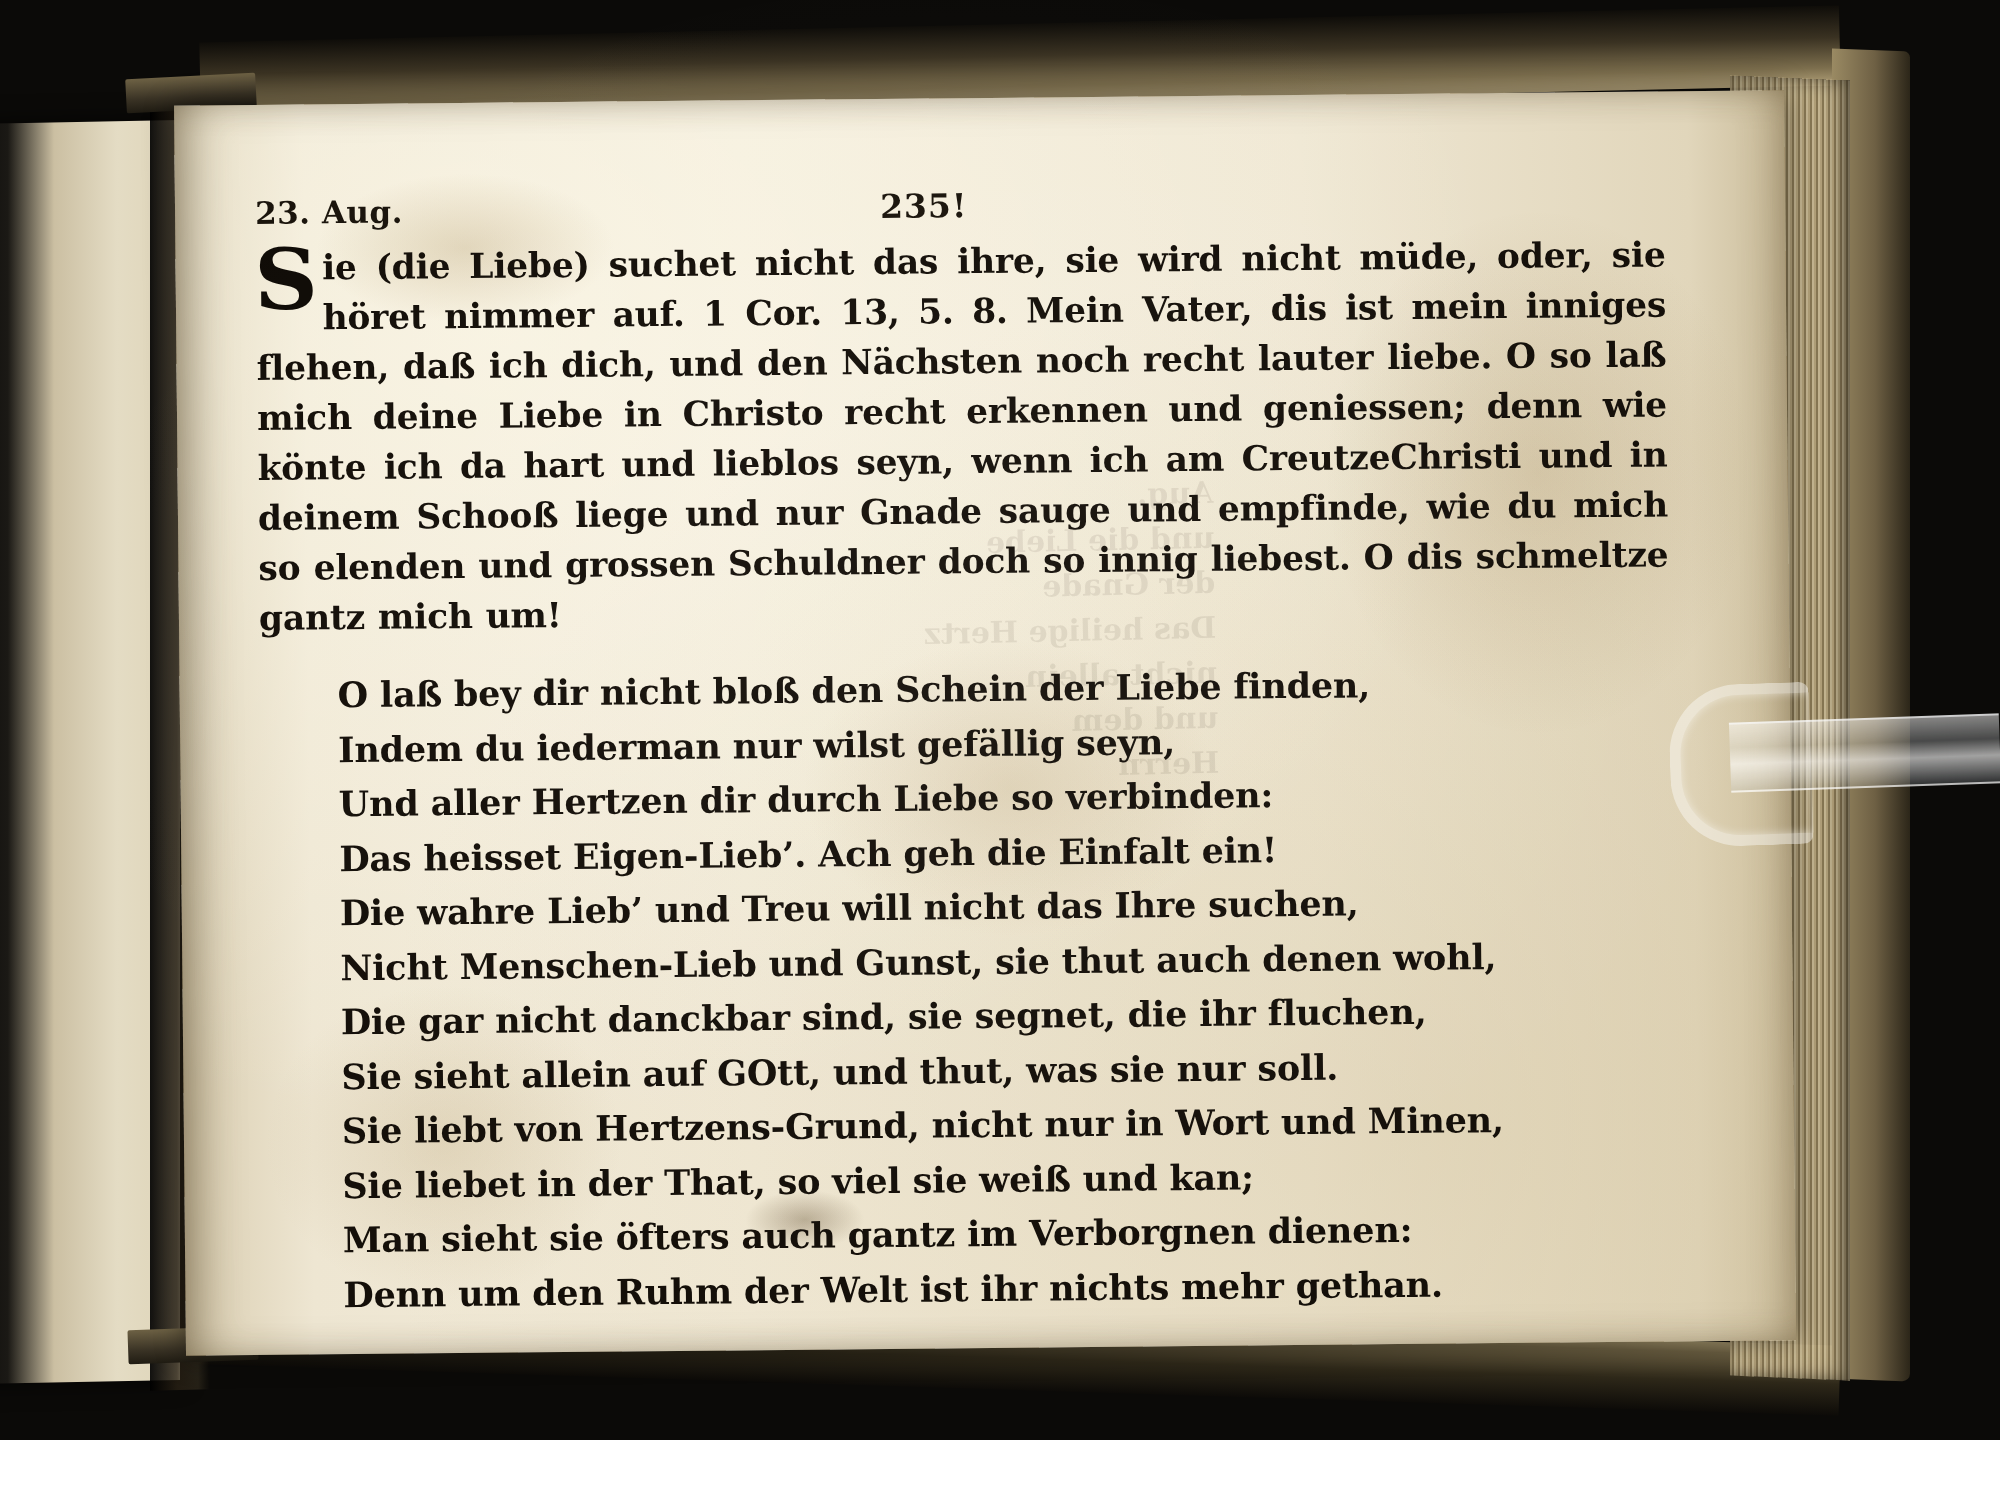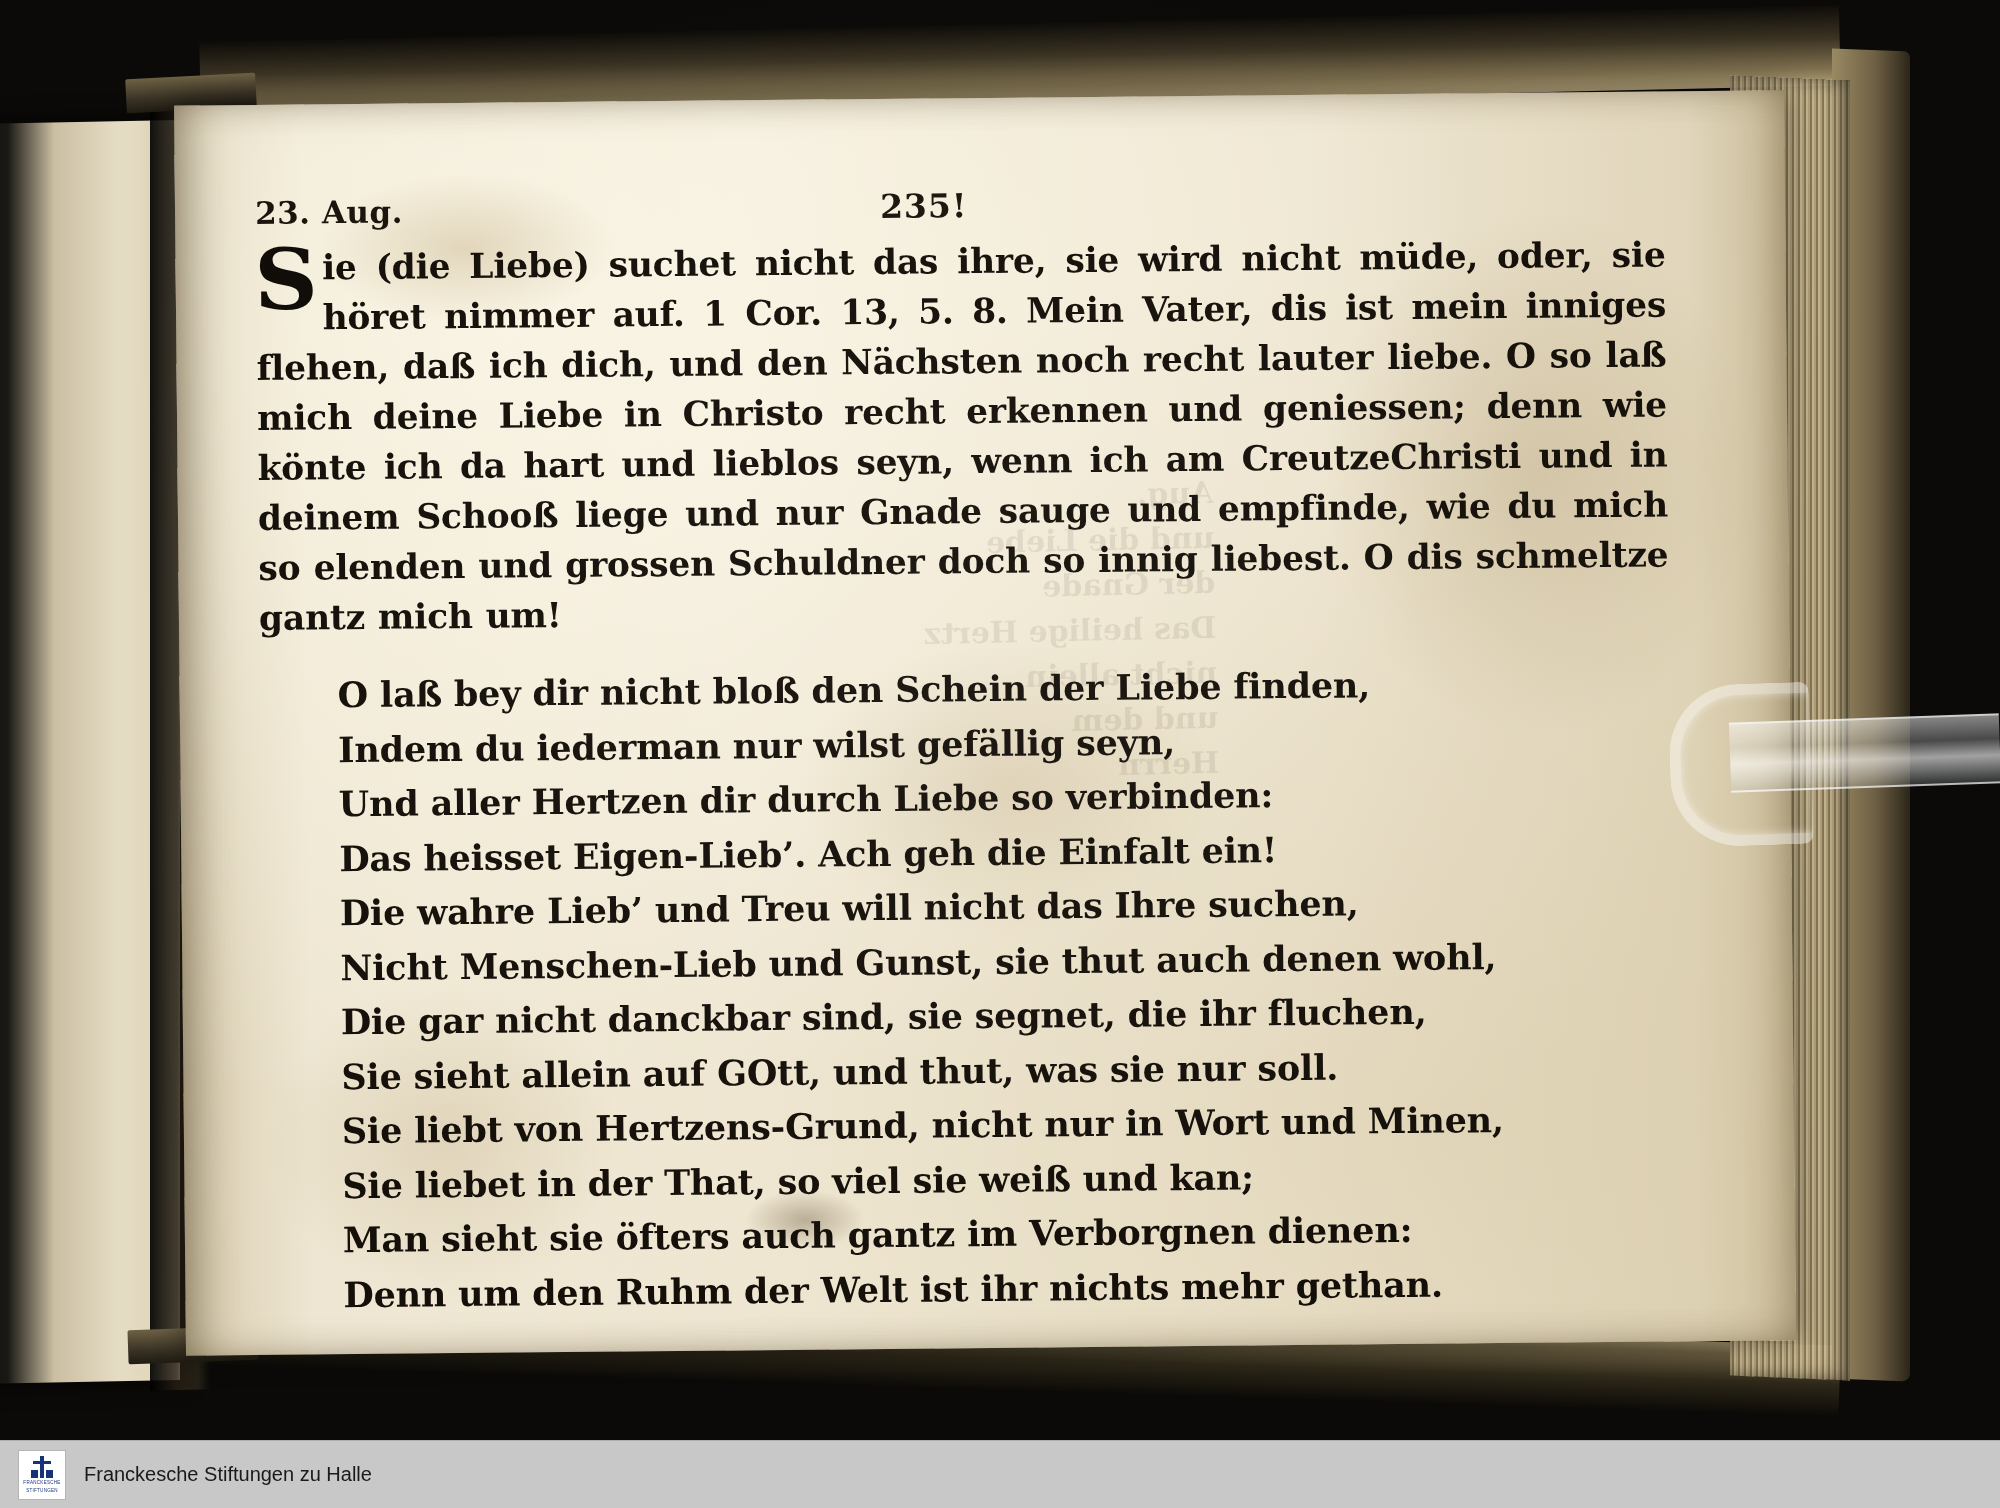--- a/index.html
+++ b/index.html
@@ -404,27 +404,14 @@
       </div>
 
       <div id="page-holder">
         <div id="holder-loop"></div>
         <div id="holder-bar"></div>
       </div>
 
     </div>
   </div>
 
-  <div id="credit-bar">
-    <div id="logo">
-      <div class="mark">
-        <span style="left:9px; top:0px; width:4px; height:22px;"></span>
-        <span style="left:2px; top:5px; width:18px; height:3px;"></span>
-        <span style="left:0px; top:14px; width:7px; height:8px;"></span>
-        <span style="left:15px; top:14px; width:7px; height:8px;"></span>
-      </div>
-      <div class="caption">FRANCKESCHE</div>
-      <div class="caption">STIFTUNGEN</div>
-    </div>
-    <div id="credit-text">Franckesche Stiftungen zu Halle</div>
-  </div>
 
 </div>
 
 </body></html>

